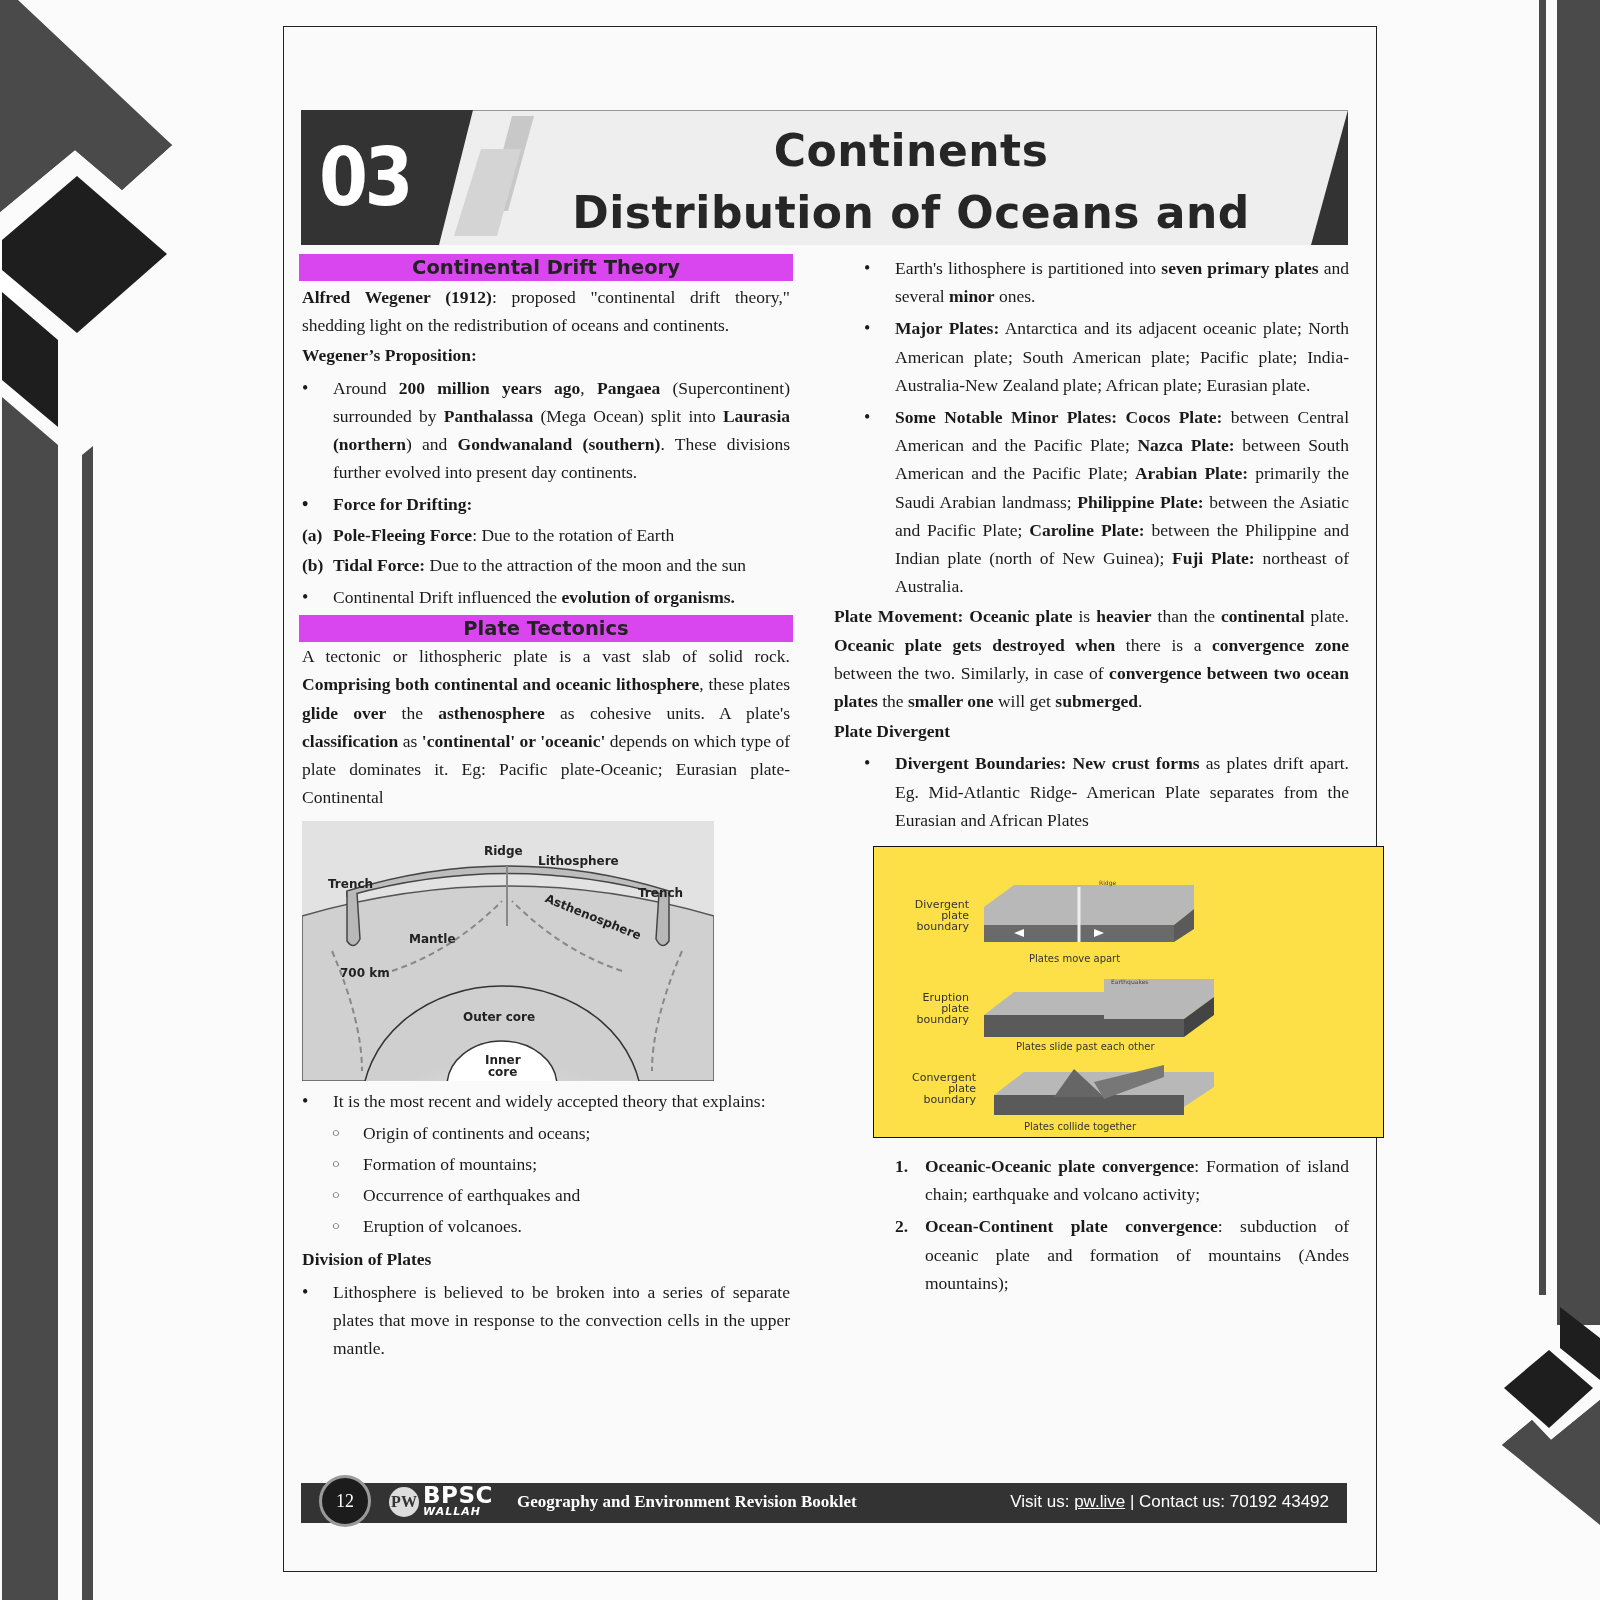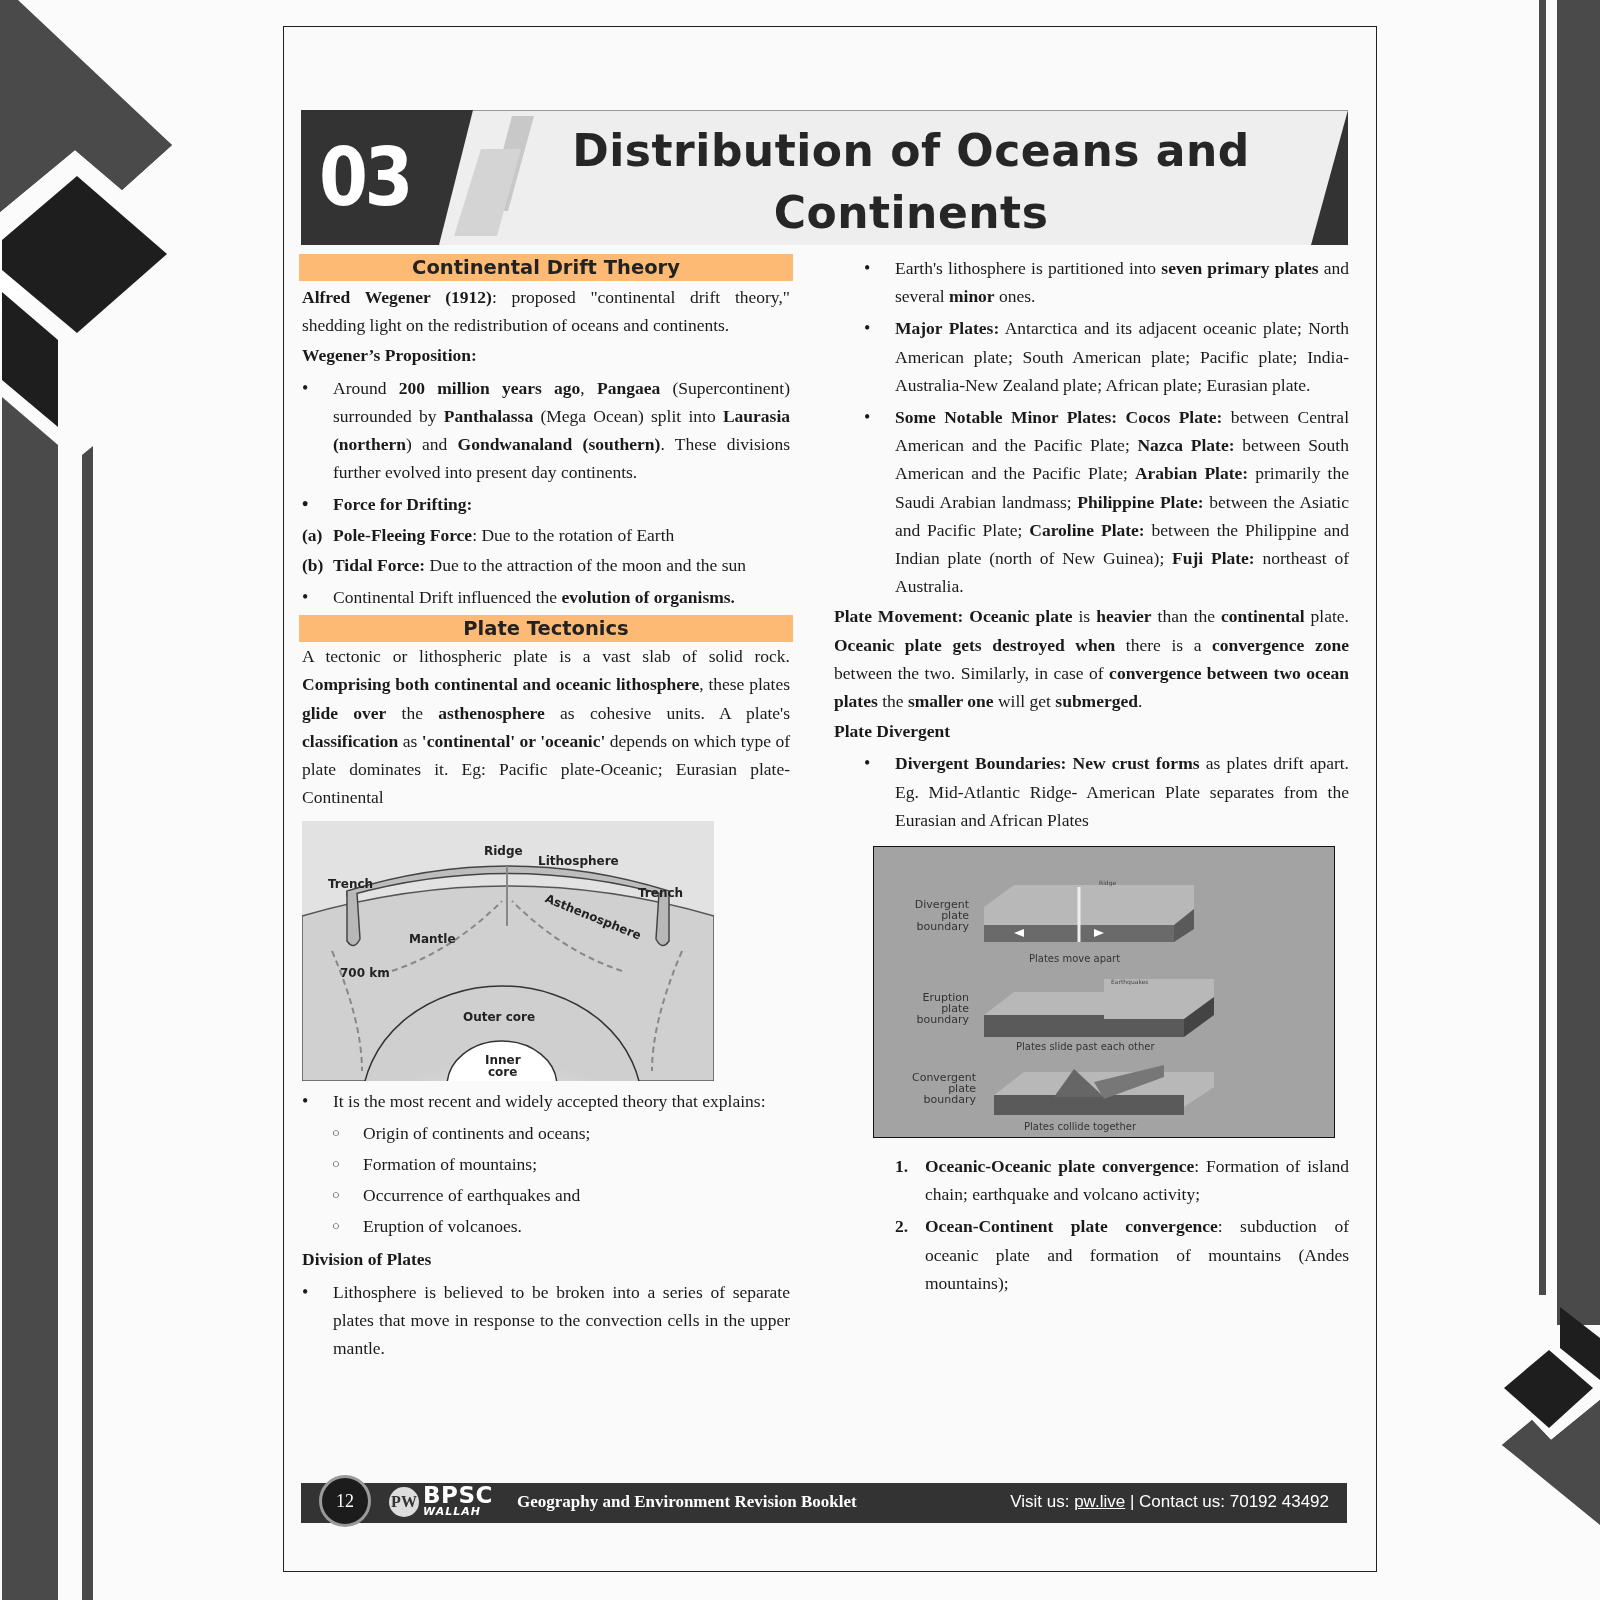--- a/index.html
+++ b/index.html
@@ -26,21 +26,21 @@
     position: absolute; left: 250px; top: 10px; width: 720px;
     text-align: center; font-family: "DejaVu Sans", sans-serif; font-weight: bold;
     font-size: 44px; line-height: 62px; color: #262626; letter-spacing: 0.5px;
   }
 
   .col { position: absolute; font-size: 17.5px; line-height: 28.2px; text-align: justify; }
   .col-left { left: 302px; top: 254px; width: 488px; }
   .col-right { left: 864px; top: 254px; width: 485px; }
 
   .sec-head {
-    background: #fdba74; text-align: center; font-family: "DejaVu Sans", sans-serif;
+    background: #d946ef; text-align: center; font-family: "DejaVu Sans", sans-serif;
     font-weight: bold; font-size: 19.5px; line-height: 27px; color: #222;
     margin-left: -3px; margin-right: -3px;
   }
   p { margin: 0; }
   .b { font-weight: bold; }
   .bul { position: relative; padding-left: 31px; margin-top: 4px; }
   .bul::before { content: "\2022"; position: absolute; left: 0; top: 0; font-size: 18px; }
   .sub { position: relative; padding-left: 61px; margin-top: 3px; text-align: left; }
   .sub::before { content: "\25CB"; position: absolute; left: 30px; top: 0; font-size: 13px; }
   .lab { position: relative; padding-left: 31px; margin-top: 2px; }
@@ -48,21 +48,21 @@
   .num { position: relative; padding-left: 61px; margin-top: 4px; }
   .num .k { position: absolute; left: 31px; top: 0; font-weight: bold; }
   .jl { text-align: left; }
   .u { text-decoration: underline; }
 
   .fig-earth { width: 412px; height: 260px; margin: 10px 0 6px 0; background: #e0e0e0; position: relative; overflow: hidden; }
   .fig-earth svg { position: absolute; left: 0; top: 0; }
   .fig-label { position: absolute; font-family: "DejaVu Sans", sans-serif; font-weight: bold; font-size: 12px; color: #222; }
 
   .fig-bound {
-    width: 462px; height: 292px; border: 1.5px solid #111; background: #a3a3a3;
+    width: 511px; height: 292px; border: 1.5px solid #111; background: #fde047;
     margin: 12px 0 14px 9px; position: relative; overflow: hidden;
   }
   .fig-bound svg { position: absolute; left: 0; top: 0; }
   .bl { position: absolute; font-family: "DejaVu Sans", sans-serif; font-size: 11px; color: #333; text-align: right; line-height: 11px; }
   .bcap { position: absolute; font-family: "DejaVu Sans", sans-serif; font-size: 10px; color: #333; }
   .btiny { position: absolute; font-family: "DejaVu Sans", sans-serif; font-size: 6px; color: #444; }
 
   
   .footer {
     position: absolute; left: 301px; top: 1483px; width: 1046px; height: 40px;
@@ -112,22 +112,22 @@
   <svg width="1047" height="135" viewBox="0 0 1047 135">
     <rect x="0" y="0" width="1047" height="135" fill="#eeeeee"></rect>
     <line x1="0" y1="0.5" x2="1047" y2="0.5" stroke="#999" stroke-width="1"></line>
     <polygon points="0,0 172,0 138,135 0,135" fill="#333333"></polygon>
     <polygon points="211,6 233,6 207,101 186,101" fill="#c8c8c8"></polygon>
     <polygon points="180,39 220,39 196,126 153,126" fill="#d4d4d4"></polygon>
     <polygon points="1047,0 1047,135 1010,135" fill="#333333"></polygon>
   </svg>
   <div class="chap-num">03</div>
   <div class="chap-title">
+    <div>Continents</div>
     <div>Distribution of Oceans and</div>
-    <div>Continents</div>
   </div>
 </div>
 
 <div class="col col-left">
   <div class="sec-head">Continental Drift Theory</div>
   <p style="margin-top:2px">
     <span class="b">Alfred Wegener (1912)</span><span>: proposed "continental drift theory," shedding light on the redistribution of oceans and continents.</span>
   </p>
   <p class="b" style="margin-top:2px">Wegener’s Proposition:</p>
   <p class="bul">

